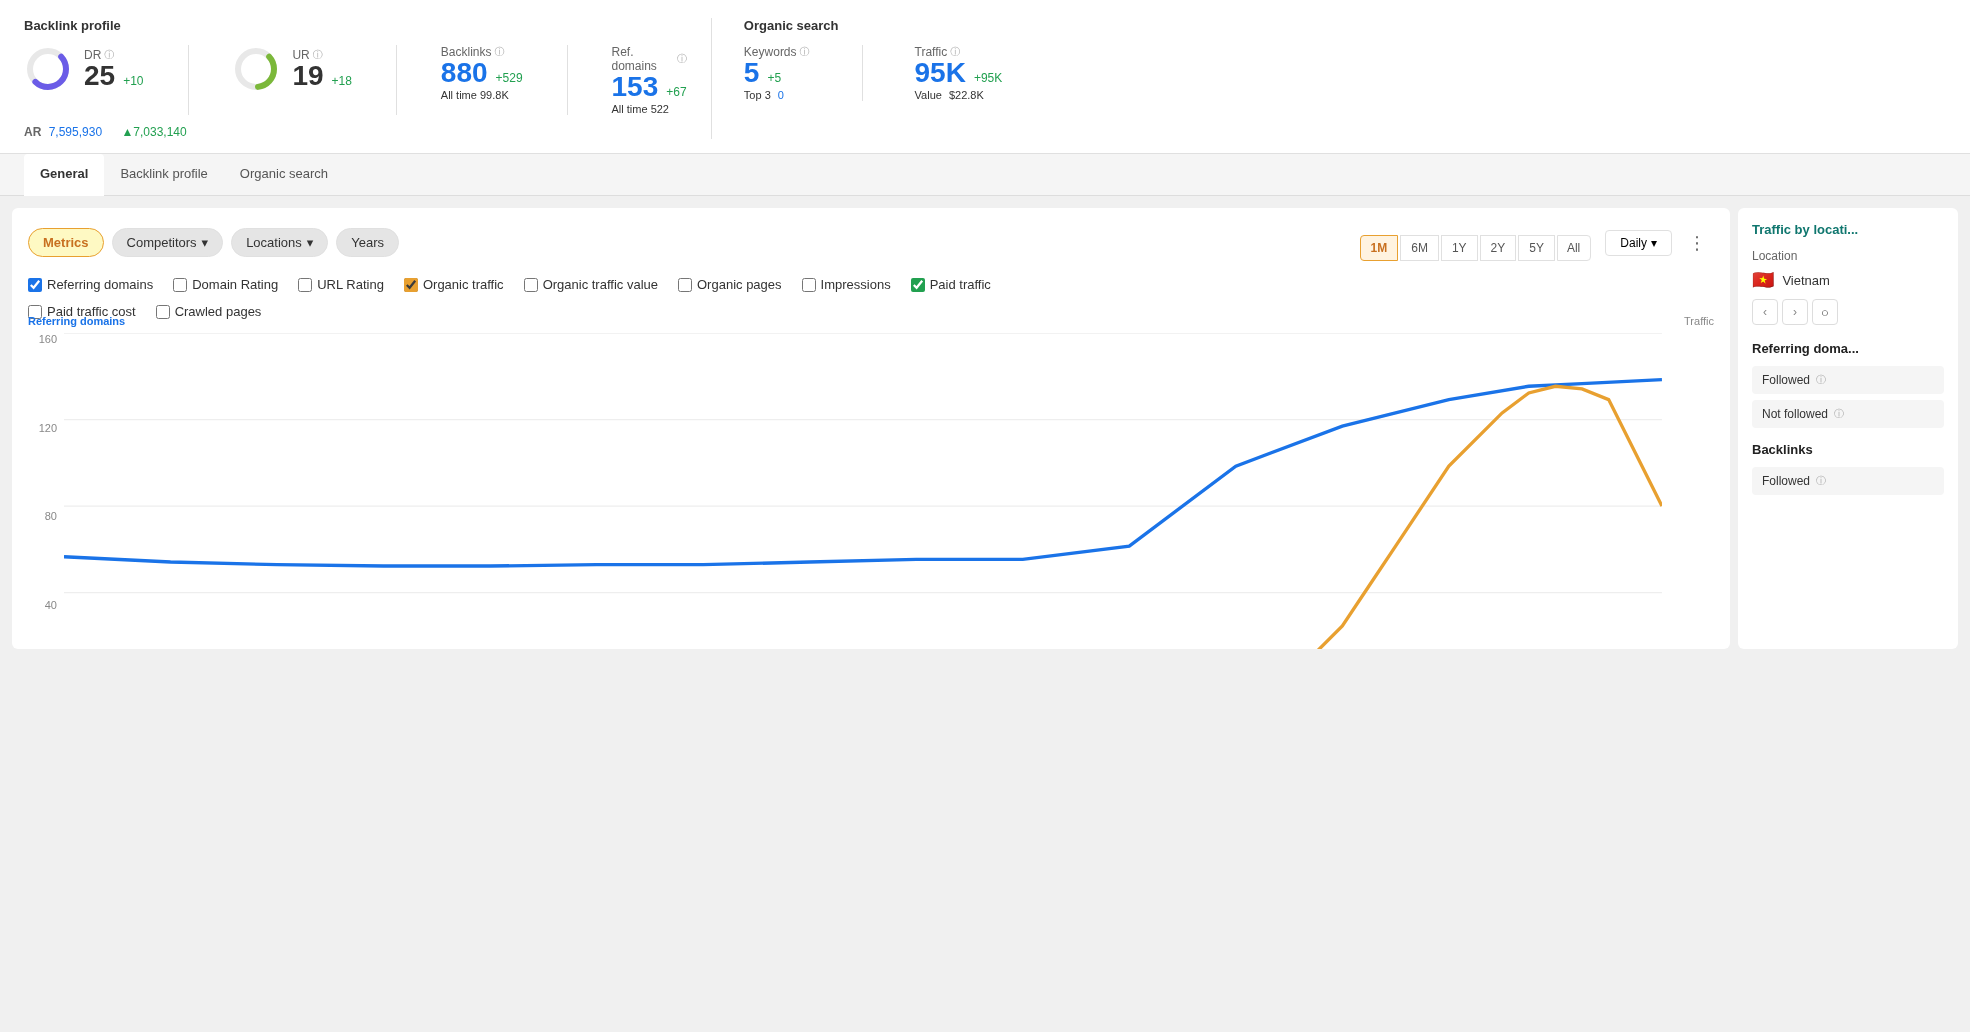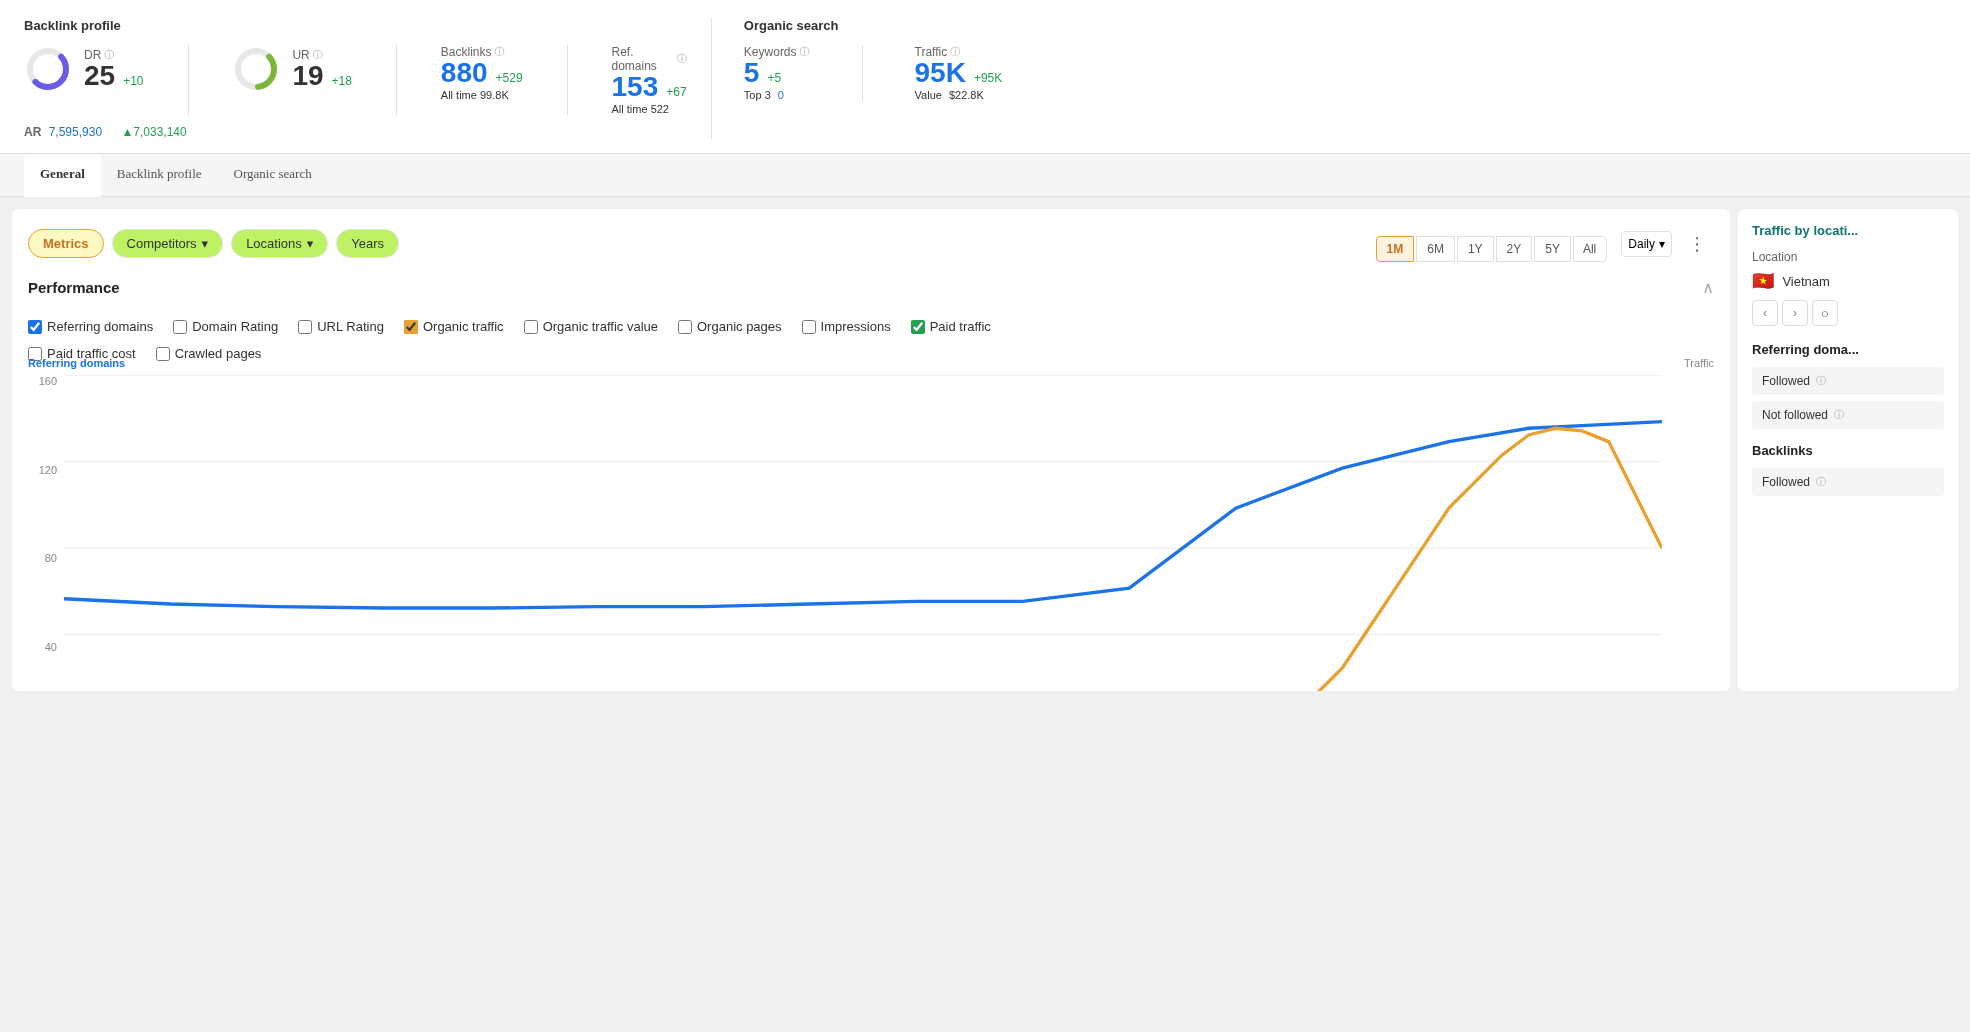--- a/index.html
+++ b/index.html
@@ -111,21 +111,20 @@
       background: #e0e0e0;
       margin: 0 20px;
       align-self: stretch;
     }
 
     .nav-tabs {
       background: #f5f5f5;
       padding: 0 24px;
       display: flex;
       border-bottom: 1px solid #ddd;
-      font-family: Liberation Serif, serif;
     }
 
     .nav-tab {
       padding: 12px 16px;
       font-size: 13px;
       cursor: pointer;
       color: #555;
       border-bottom: 3px solid transparent;
       margin-bottom: -1px;
     }
@@ -165,21 +164,21 @@
       display: flex;
       align-items: center;
       gap: 8px;
       margin-bottom: 16px;
     }
 
     .btn-pill {
       padding: 6px 14px;
       border-radius: 20px;
       border: 1px solid #e0e0e0;
-      background: #bef264;
+      background: #e5e5e5;
       font-size: 13px;
       cursor: pointer;
       display: flex;
       align-items: center;
       gap: 5px;
       color: #333;
     }
 
     .btn-pill.active {
       background: #fef9c3;
@@ -209,21 +208,21 @@
       background: #fff3e0;
       border-color: #e8a030;
       color: #c87020;
       font-weight: 600;
     }
 
     .time-btn:first-child { border-radius: 4px 0 0 4px; }
     .time-btn:last-child { border-radius: 0 4px 4px 0; padding-left: 9px; }
 
     .dropdown-btn {
-      padding: 5px 6px;
+      padding: 5px 14px;
       border: 1px solid #e0e0e0;
       background: #fff;
       font-size: 12px;
       cursor: pointer;
       border-radius: 4px;
       display: flex;
       align-items: center;
       gap: 4px;
       margin-left: 6px;
     }
@@ -575,24 +574,20 @@
       </div>
 
       <button class="dropdown-btn">
         <span>Daily</span>
         <span>▾</span>
       </button>
 
       <button class="more-btn">⋮</button>
     </div>
 
-    <div class="performance-header">
-      <span class="performance-title">Performance</span>
-      <span style="color:#aaa;font-size:16px;cursor:pointer;">∧</span>
-    </div>
 
     <div class="checkboxes-row">
       <label class="checkbox-item bold-label">
         <input type="checkbox" checked="" style="accent-color: rgb(26, 115, 232);">
         <span>Referring domains</span>
       </label>
       <label class="checkbox-item">
         <input type="checkbox" style="">
         <span>Domain Rating</span>
       </label>

